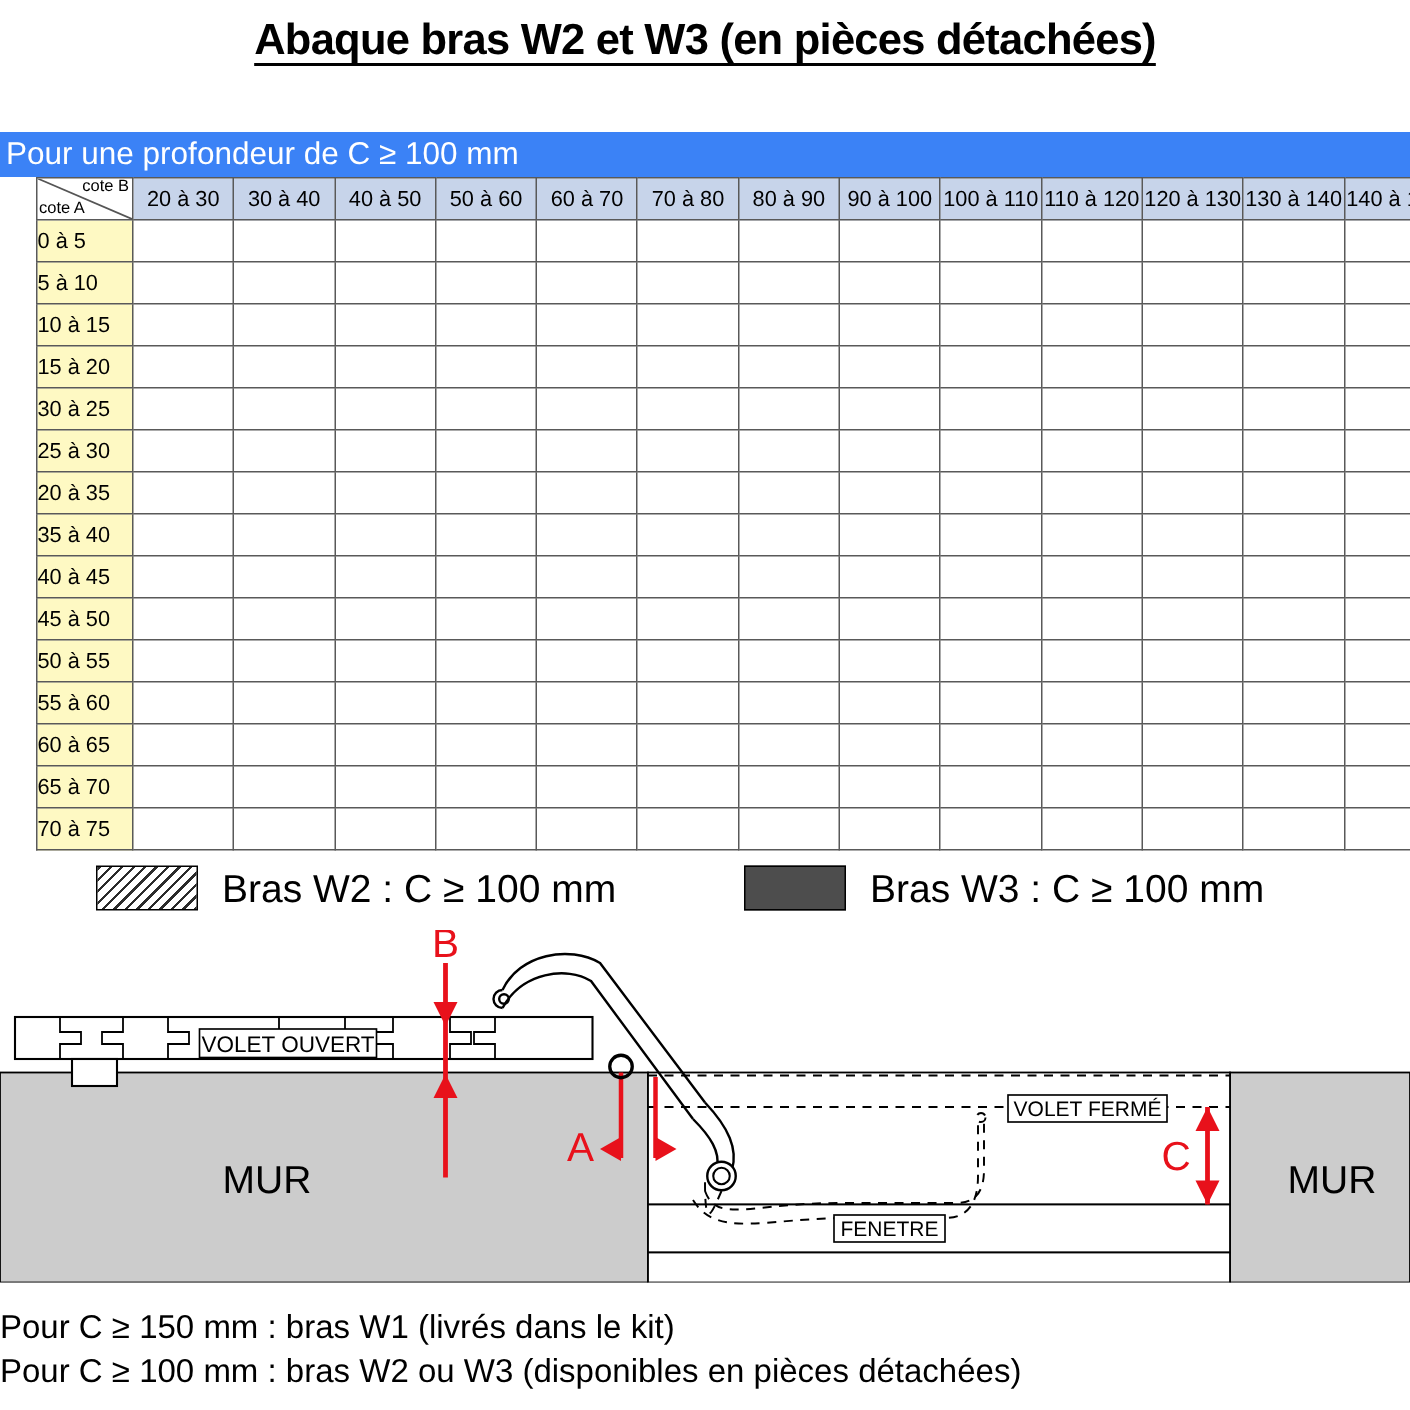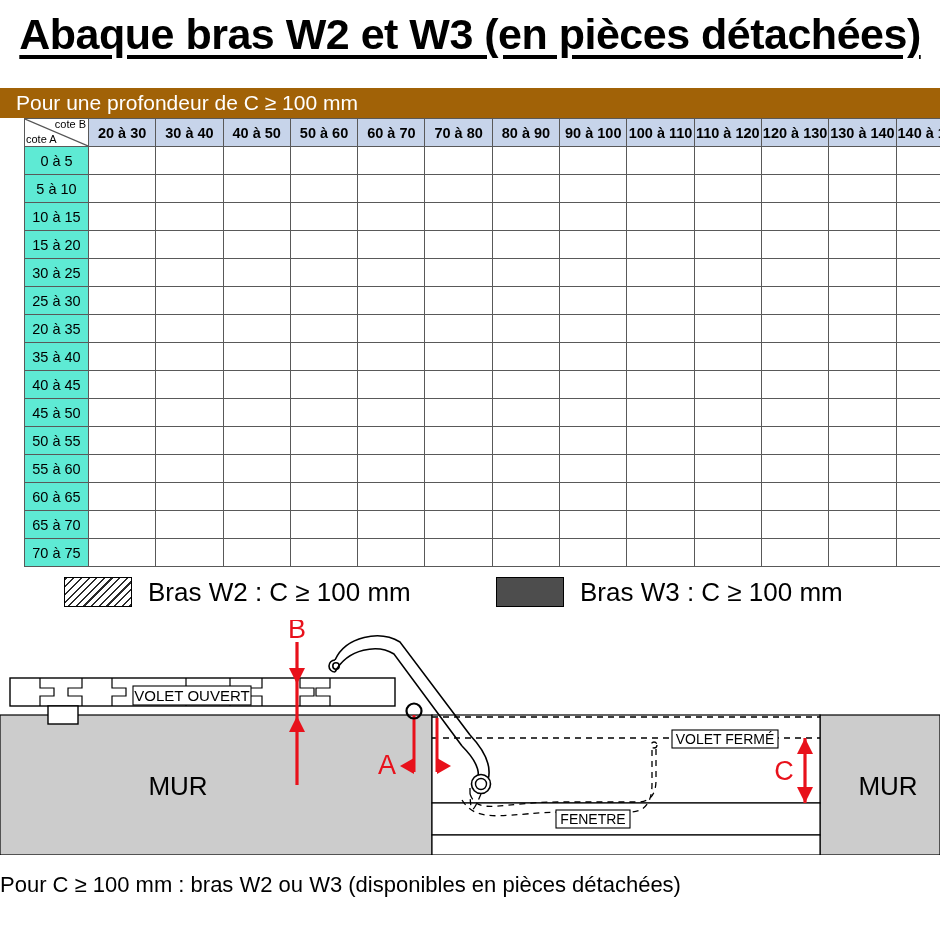--- a/index.html
+++ b/index.html
@@ -7,38 +7,38 @@
     width:940px;height:940px;
     background:#ffffff;
     font-family:"Liberation Sans", sans-serif;
     color:#000;
     overflow:hidden;
     position:relative;
   }
   
   #title{
     text-align:center;
-    font-size:43px;
+    font-size:29px;
     font-weight:bold;
     letter-spacing:-0.5px;
     padding-top:12px;
     text-decoration:underline;
     text-underline-offset:6px;
     line-height:1.05;
   }
 
   
   #banner{
     position:absolute;
     left:0;top:88px;width:940px;height:30px;
-    background:#a16207;
+    background:#3b82f6;
     color:#ffffff;
     font-size:21px;
     display:flex;align-items:center;
-    padding-left:16px;
+    padding-left:4px;
     box-sizing:border-box;
   }
 
   
   #grid-wrap{
     position:absolute;
     left:0;top:118px;width:940px;
   }
   table.abaque{
     border-collapse:collapse;
@@ -51,29 +51,29 @@
     padding:0;
     height:28px;
     font-size:14px;
     text-align:center;
     vertical-align:middle;
     background:#ffffff;
     box-sizing:border-box;
   }
   table.abaque th.colhead{
     background:#c7d4ea;
-    font-weight:bold;
+    font-weight:normal;
     font-size:14.5px;
     height:22px;
     white-space:nowrap;
   }
   table.abaque td.rowhead{
-    background:#5eead4;
+    background:#fef9c3;
     font-size:14.5px;
-    text-align:center;
+    text-align:left;
     white-space:nowrap;
   }
   td.corner{
     background:#c7d4ea;
     position:relative;
     overflow:hidden;
     padding:0;
   }
   td.corner .diag{
     position:absolute;left:0;top:0;width:100%;height:100%;
@@ -512,14 +512,15 @@
   <g stroke="#e8111b" stroke-width="3.2" fill="#e8111b">
     <line x1="805" y1="118" x2="805" y2="183"></line>
     <polygon points="805,118 797,134 813,134" stroke="none"></polygon>
     <polygon points="805,183 797,167 813,167" stroke="none"></polygon>
   </g>
   <text x="784" y="160" font-family="Liberation Sans, sans-serif" font-size="27" text-anchor="middle" fill="#e8111b" stroke="none">C</text>
 </svg>
 </div>
 
 <div id="notes">
+  <div>Pour C ≥ 150 mm : bras W1 (livrés dans le kit)</div>
   <div>Pour C ≥ 100 mm : bras W2 ou W3 (disponibles en pièces détachées)</div>
 </div>
 
 </body></html>

